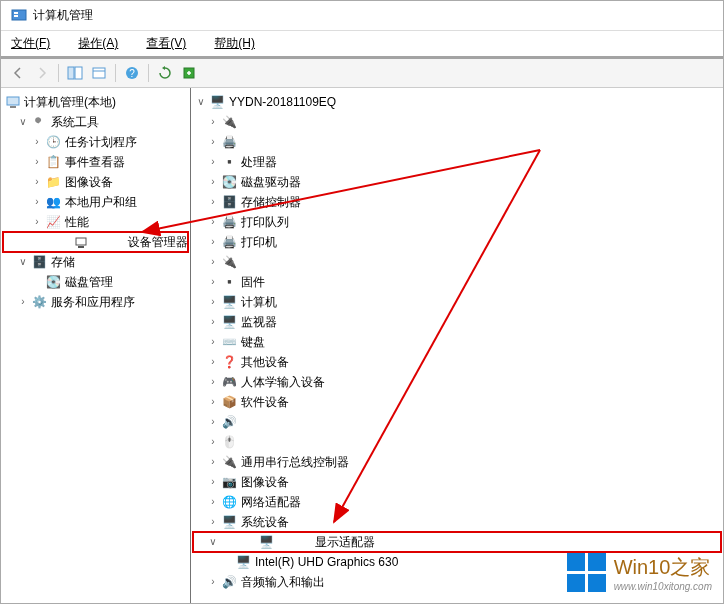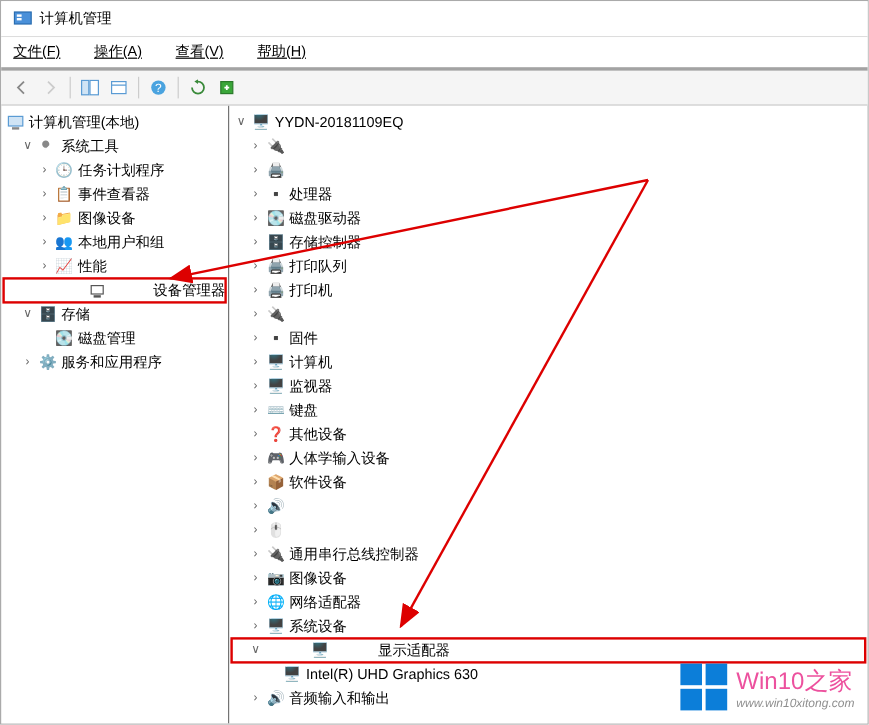--- a/index.html
+++ b/index.html
@@ -18,21 +18,21 @@
 .tree-item { display: flex; align-items: center; gap: 3px; padding: 1px 2px; white-space: nowrap; cursor: default; line-height: 18px; }
 .tree-item .exp { width: 12px; text-align: center; color: #666; font-size: 10px; display: inline-block; }
 .tree-item .ic { width: 16px; height: 16px; display: inline-flex; align-items: center; justify-content: center; }
 .indent-1 { padding-left: 14px; }
 .indent-2 { padding-left: 28px; }
 .highlight { outline: 2px solid #d00; outline-offset: -1px; gap: 40px; }
 .watermark { position: absolute; right: 12px; bottom: 12px; display: flex; align-items: center; gap: 8px; opacity: 0.95; }
 .watermark .logo { display: grid; grid-template-columns: 18px 18px; grid-template-rows: 18px 18px; gap: 3px; }
 .watermark .logo div { background: #0078d7; }
 .watermark .txt { display: flex; flex-direction: column; }
-.watermark .txt .t1 { font-size: 20px; color: #ec4899; font-weight: 500; }
+.watermark .txt .t1 { font-size: 20px; color: #a16207; font-weight: 500; }
 .watermark .txt .t2 { font-size: 10px; color: #888; font-style: italic; }
 svg { display: block; }
 .arrows { position: absolute; top: 0; left: 0; pointer-events: none; z-index: 10; }
 </style>
 </head>
 <body>
 
 <div class="window">
   <div class="titlebar">
     <span class="icon">

